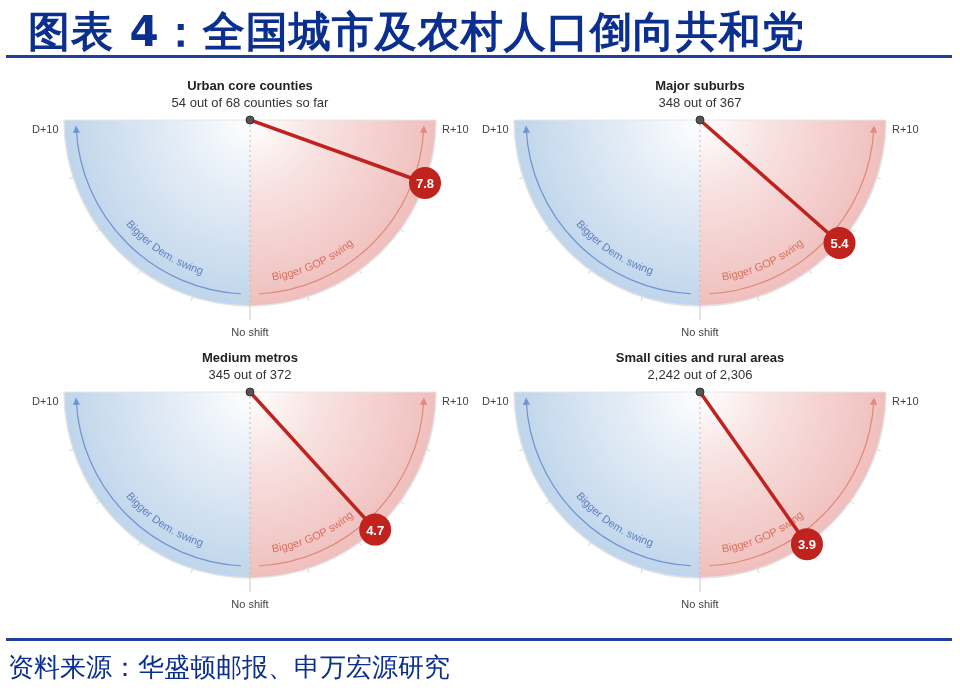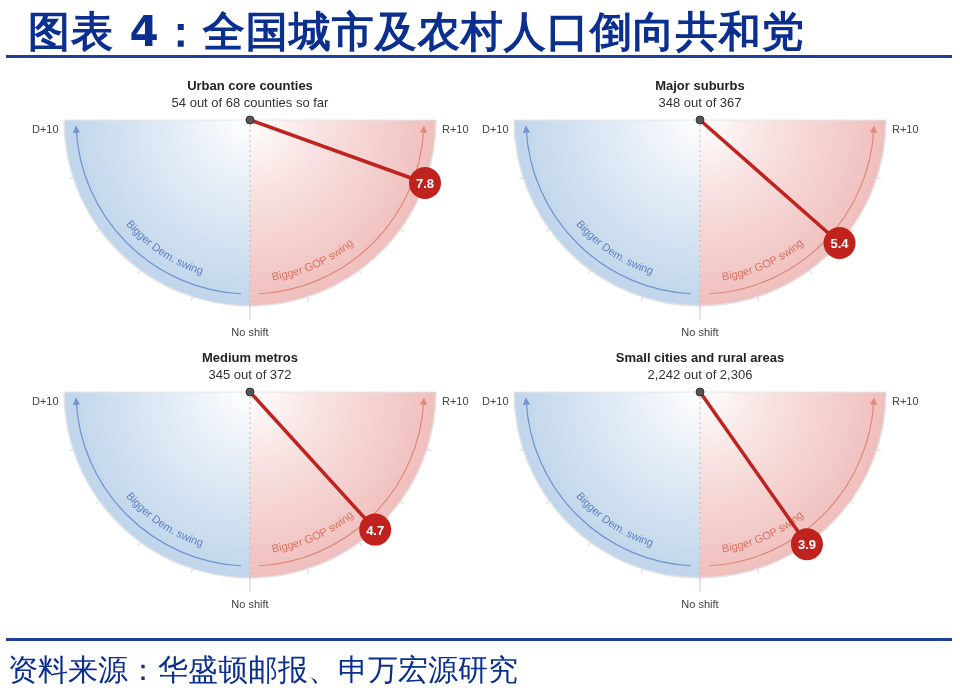--- a/index.html
+++ b/index.html
@@ -1,21 +1,21 @@
 <!DOCTYPE html>
 <html><head>
 <meta charset="utf-8">
 <style>
   html, body { margin: 0; padding: 0; background: #ffffff; }
   body { width: 960px; height: 698px; position: relative; overflow: hidden; font-family: "Liberation Sans", "DejaVu Sans", sans-serif; }
   .title { position: absolute; left: 8px; top: 4px; font-family: "DejaVu Sans", sans-serif; font-weight: bold; font-size: 42px; color: #0b2f8f; letter-spacing: 1px; white-space: nowrap; margin-left: 20px; }
   .rule { position: absolute; left: 6px; width: 946px; height: 3px; background: #1f3f9a; }
   .rule.top { top: 55px; }
   .rule.bottom { top: 638px; }
-  .source { position: absolute; left: 8px; top: 650px; font-family: "DejaVu Sans", sans-serif; font-size: 30px; color: #0b2f8f; white-space: nowrap; }
+  .source { position: absolute; left: 8px; top: 650px; font-family: "DejaVu Sans", sans-serif; font-size: 26px; color: #0b2f8f; white-space: nowrap; }
   svg.gauges { position: absolute; left: 0; top: 0; }
   .g-title { font-family: "Liberation Sans", sans-serif; font-weight: bold; font-size: 13px; fill: #222; }
   .g-sub { font-family: "Liberation Sans", sans-serif; font-size: 13px; fill: #333; }
   .g-end { font-family: "Liberation Sans", sans-serif; font-size: 11px; fill: #444; }
   .g-arc-lbl-d { font-family: "Liberation Sans", sans-serif; font-size: 11px; fill: #5b7fc0; }
   .g-arc-lbl-r { font-family: "Liberation Sans", sans-serif; font-size: 11px; fill: #d97060; }
   .g-val { font-family: "Liberation Sans", sans-serif; font-weight: bold; font-size: 13px; fill: #ffffff; }
 </style>
 </head>
 <body>

